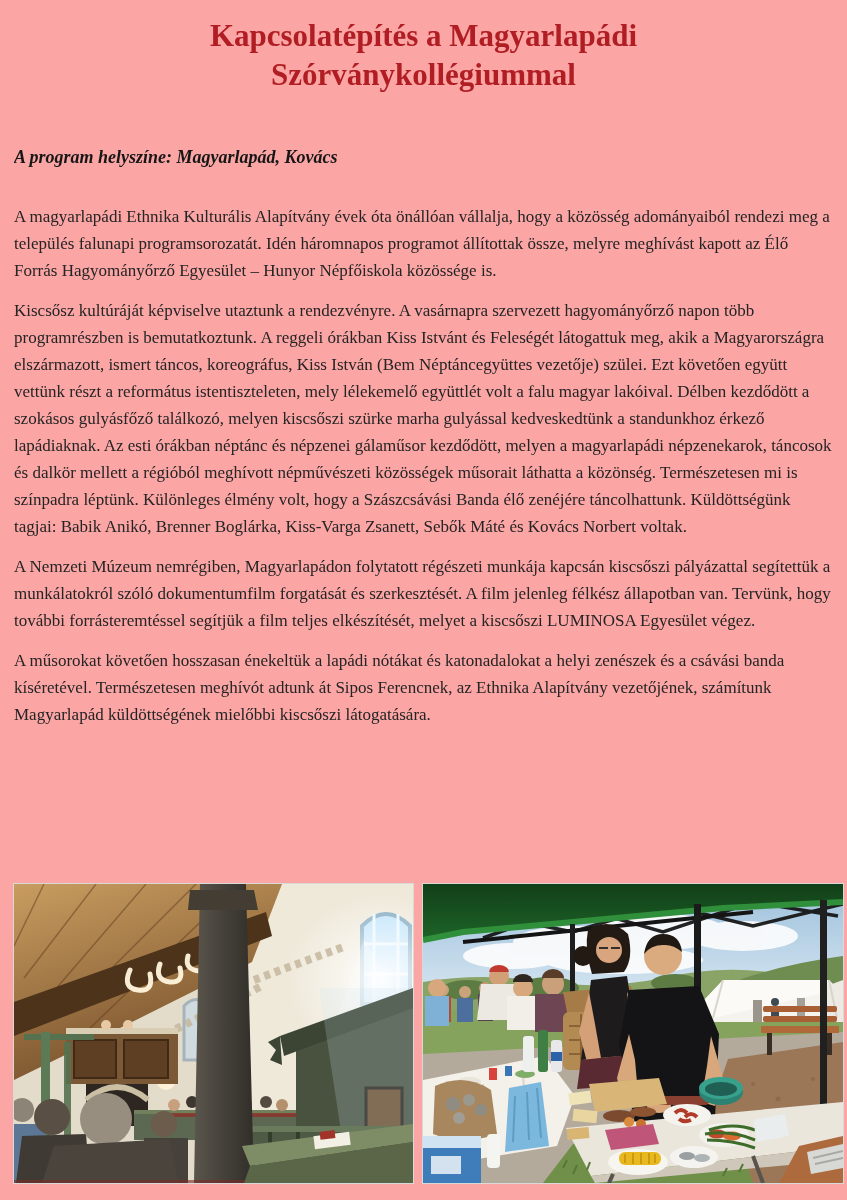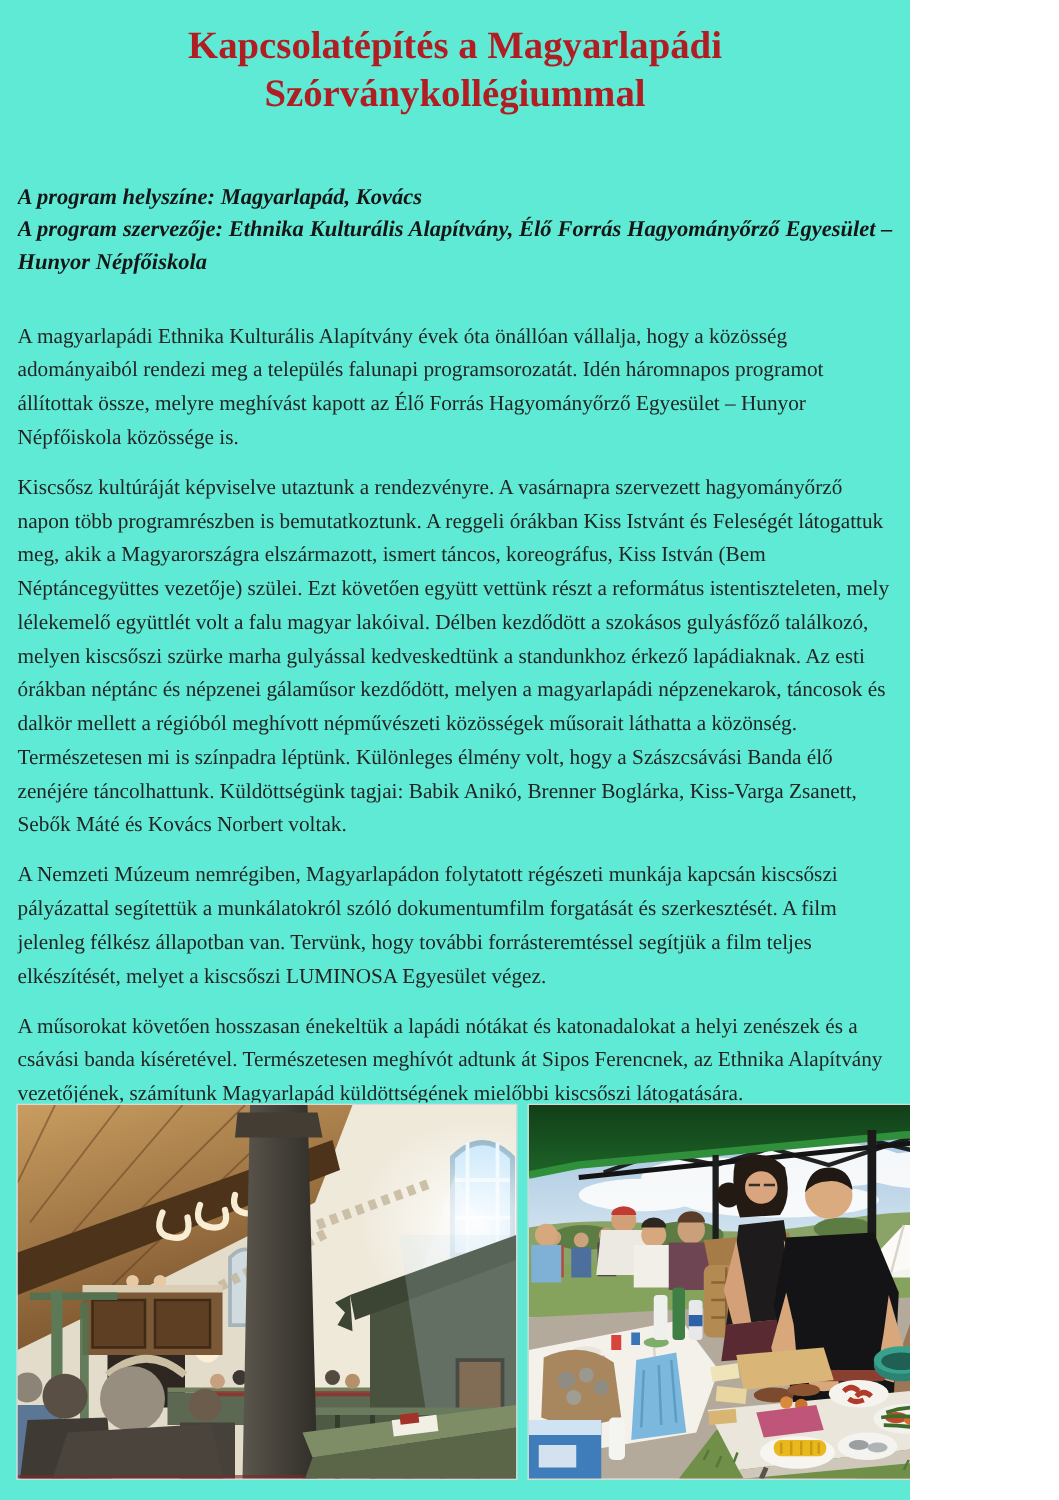--- a/index.html
+++ b/index.html
@@ -1,21 +1,21 @@
 <!DOCTYPE html>
 <html lang="hu"><head>
 <meta charset="utf-8">
 <style>
   * { box-sizing: border-box; }
   html, body { margin: 0; padding: 0; background: #ffffff; }
   .page {
     position: relative;
-    width: 728px;
+    width: 847px;
     height: 1200px;
-    background: #5eead4;
+    background: #fca5a5;
     overflow: hidden;
     font-family: "Liberation Serif", "DejaVu Serif", serif;
     color: #1f1f1f;
   }
   .content {
     position: absolute;
     top: 0; left: 14px; right: 14px;
     height: 882px;
     overflow: hidden;
   }
@@ -61,21 +61,20 @@
 </head>
 <body>
 
 <div class="page">
   <div class="content">
 
     <h1 class="doc-title">Kapcsolatépítés a Magyarlapádi Szórványkollégiummal</h1>
 
     <div class="meta-block">
       <p>A program helyszíne: Magyarlapád, Kovács</p>
-      <p>A program szervezője: Ethnika Kulturális Alapítvány, Élő Forrás Hagyományőrző Egyesület – Hunyor Népfőiskola</p>
     </div>
 
     <div class="body-block">
       <p>A magyarlapádi Ethnika Kulturális Alapítvány évek óta önállóan vállalja, hogy a közösség adományaiból rendezi meg a település falunapi programsorozatát. Idén háromnapos programot állítottak össze, melyre meghívást kapott az Élő Forrás Hagyományőrző Egyesület – Hunyor Népfőiskola közössége is.</p>
       <p>Kiscsősz kultúráját képviselve utaztunk a rendezvényre. A vasárnapra szervezett hagyományőrző napon több programrészben is bemutatkoztunk. A reggeli órákban Kiss Istvánt és Feleségét látogattuk meg, akik a Magyarországra elszármazott, ismert táncos, koreográfus, Kiss István (Bem Néptáncegyüttes vezetője) szülei. Ezt követően együtt vettünk részt a református istentiszteleten, mely lélekemelő együttlét volt a falu magyar lakóival. Délben kezdődött a szokásos gulyásfőző találkozó, melyen kiscsőszi szürke marha gulyással kedveskedtünk a standunkhoz érkező lapádiaknak. Az esti órákban néptánc és népzenei gálaműsor kezdődött, melyen a magyarlapádi népzenekarok, táncosok és dalkör mellett a régióból meghívott népművészeti közösségek műsorait láthatta a közönség. Természetesen mi is színpadra léptünk. Különleges élmény volt, hogy a Szászcsávási Banda élő zenéjére táncolhattunk. Küldöttségünk tagjai: Babik Anikó, Brenner Boglárka, Kiss-Varga Zsanett, Sebők Máté és Kovács Norbert voltak.</p>
       <p>A Nemzeti Múzeum nemrégiben, Magyarlapádon folytatott régészeti munkája kapcsán kiscsőszi pályázattal segítettük a munkálatokról szóló dokumentumfilm forgatását és szerkesztését. A film jelenleg félkész állapotban van. Tervünk, hogy további forrásteremtéssel segítjük a film teljes elkészítését, melyet a kiscsőszi LUMINOSA Egyesület végez.</p>
       <p>A műsorokat követően hosszasan énekeltük a lapádi nótákat és katonadalokat a helyi zenészek és a csávási banda kíséretével. Természetesen meghívót adtunk át Sipos Ferencnek, az Ethnika Alapítvány vezetőjének, számítunk Magyarlapád küldöttségének mielőbbi kiscsőszi látogatására.</p>
     </div>
   </div>
 

